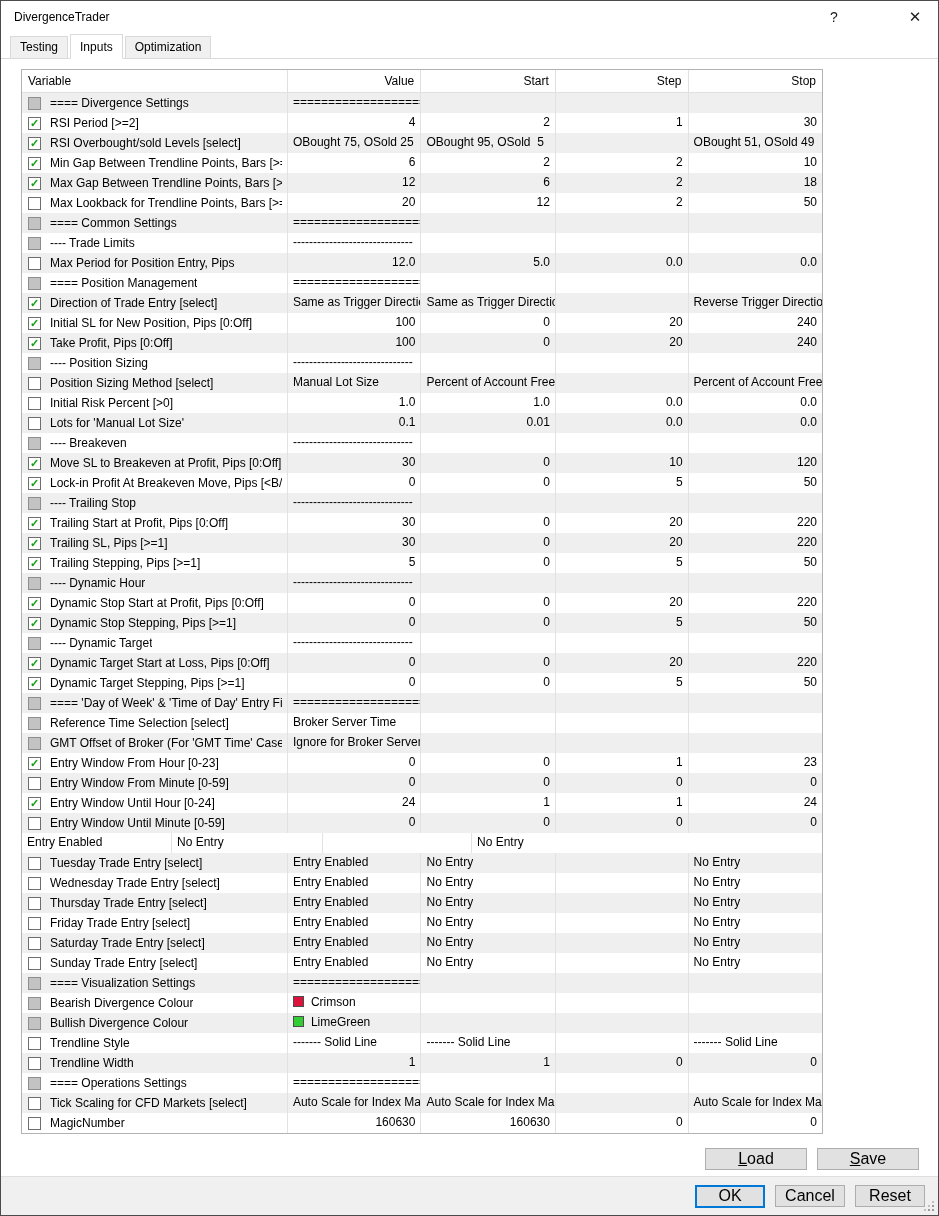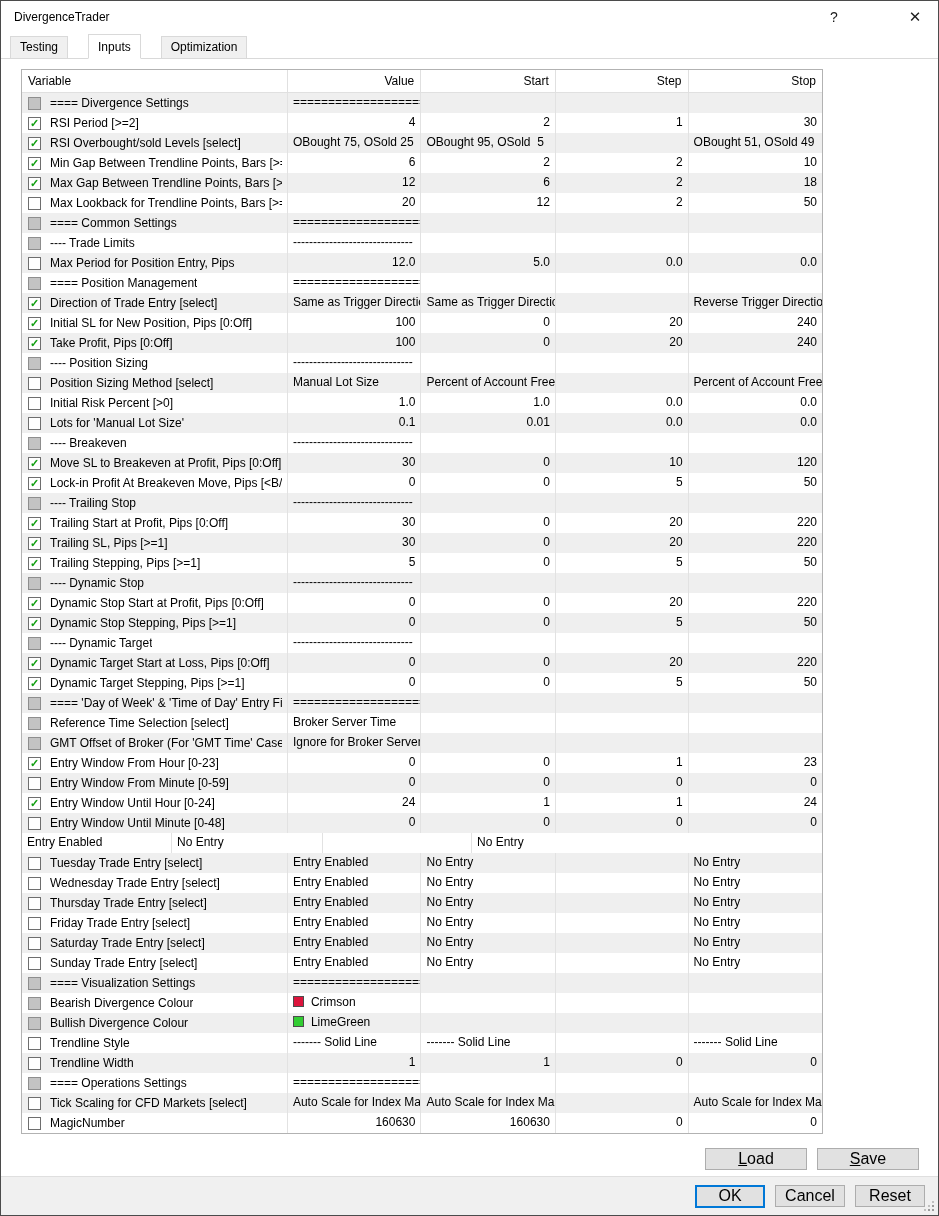--- a/index.html
+++ b/index.html
@@ -5,21 +5,21 @@
   html,body{margin:0;padding:0;background:#888;}
   .window{position:relative;width:939px;height:1216px;background:#fff;border:1px solid #4b4b4b;
           box-sizing:border-box;font-family:"Liberation Sans",sans-serif;color:#000;overflow:hidden;}
   
   .titlebar{height:31px;display:flex;align-items:center;background:#fff;gap:35px;}
   .titlebar .title{font-size:12px;padding-left:13px;flex:1;}
   .titlebar .sysbtn{width:46px;text-align:center;font-size:14px;color:#1a1a1a;cursor:default;}
   .titlebar .close{font-size:15px;}
   
   .tabs{display:flex;align-items:flex-end;padding-left:9px;height:26px;border-bottom:1px solid #d9d9d9;background:#fff;}
-  .tab{font-size:12px;padding:3px 9px 4px;background:#f0f0f0;border:1px solid #d9d9d9;margin-right:20px;
+  .tab{font-size:12px;padding:3px 9px 4px;background:#f0f0f0;border:1px solid #d9d9d9;margin-right:2px;
        margin-bottom:-1px;border-bottom:1px solid #d9d9d9;cursor:default;}
   .tab.active{background:#fff;border-bottom:1px solid #fff;padding-top:5px;}
   
   .content{padding:10px 17px 0 20px;}
   .table{width:802px;border:1px solid #b2b2b2;box-sizing:border-box;}
   .thead{display:flex;height:22px;background:#fff;border-bottom:1px solid #e0e0e0;}
   .th{font-size:12px;display:flex;align-items:center;box-sizing:border-box;padding:0 6px;border-right:1px solid #e0e0e0;}
   .th:last-child{border-right:none;}
   .th.num{justify-content:flex-end;}
   .c-var{width:300px;}.c-value{width:150px;}.c-start{width:151px;}.c-step{width:149px;}.c-stop{width:150px;}
@@ -239,21 +239,21 @@
             <div class="td c-stop num">220</div>
           </div>
           <div class="tr even">
             <div class="td c-var"><span class="cb checked">✓</span><span class="lbl">Trailing Stepping, Pips [&gt;=1]</span></div>
             <div class="td c-value num">5</div>
             <div class="td c-start num">0</div>
             <div class="td c-step num">5</div>
             <div class="td c-stop num">50</div>
           </div>
           <div class="tr odd">
-            <div class="td c-var"><span class="cb disabled"></span><span class="lbl">---- Dynamic Stop</span></div>
+            <div class="td c-var"><span class="cb disabled"></span><span class="lbl">---- Dynamic Hour</span></div>
             <div class="td c-value">------------------------------</div>
             <div class="td c-start"></div>
             <div class="td c-step"></div>
             <div class="td c-stop"></div>
           </div>
           <div class="tr even">
             <div class="td c-var"><span class="cb checked">✓</span><span class="lbl">Dynamic Stop Start at Profit, Pips [0:Off]</span></div>
             <div class="td c-value num">0</div>
             <div class="td c-start num">0</div>
             <div class="td c-step num">20</div>
@@ -323,21 +323,21 @@
             <div class="td c-stop num">0</div>
           </div>
           <div class="tr even">
             <div class="td c-var"><span class="cb checked">✓</span><span class="lbl">Entry Window Until Hour [0-24]</span></div>
             <div class="td c-value num">24</div>
             <div class="td c-start num">1</div>
             <div class="td c-step num">1</div>
             <div class="td c-stop num">24</div>
           </div>
           <div class="tr odd">
-            <div class="td c-var"><span class="cb unchecked"></span><span class="lbl">Entry Window Until Minute [0-48]</span></div>
+            <div class="td c-var"><span class="cb unchecked"></span><span class="lbl">Entry Window Until Minute [0-59]</span></div>
             <div class="td c-value num">0</div>
             <div class="td c-start num">0</div>
             <div class="td c-step num">0</div>
             <div class="td c-stop num">0</div>
           </div>
           <div class="tr even">
             <div class="td c-value">Entry Enabled</div>
             <div class="td c-start">No Entry</div>
             <div class="td c-step"></div>
             <div class="td c-stop">No Entry</div>

